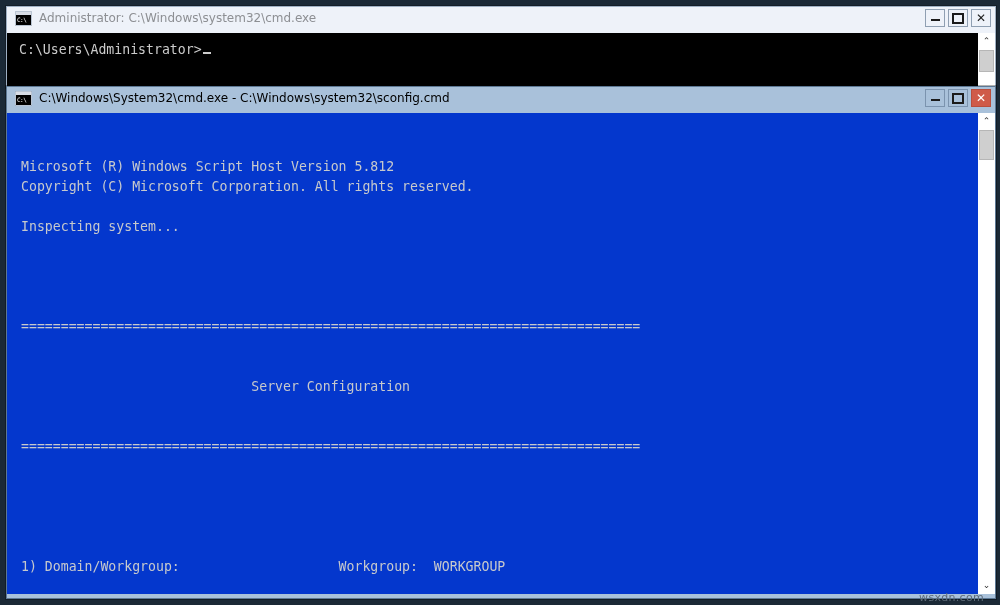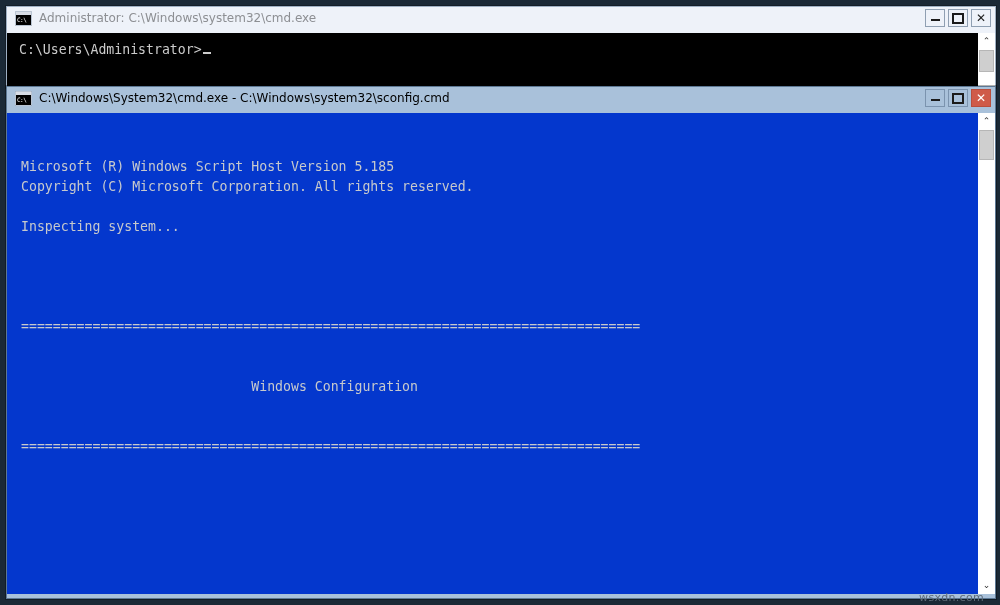--- a/index.html
+++ b/index.html
@@ -300,31 +300,31 @@
           <span class="glyph"></span>
         </span>
       <span class="tb-btn close danger">
           <span class="glyph">✕</span>
         </span>
     </span>
   </div>
 
   <div class="body-wrap">
     <div class="console blue">
-      <div id="sconfig-header">Microsoft (R) Windows Script Host Version 5.185
+      <div id="sconfig-header">Microsoft (R) Windows Script Host Version 5.812
 Copyright (C) Microsoft Corporation. All rights reserved.
  
 Inspecting system...
  
  </div>
       <div>==============================================================================</div>
-      <div id="banner-title-line">                             Windows Configuration</div>
+      <div id="banner-title-line">                             Server Configuration</div>
       <div>==============================================================================</div>
       <div>&nbsp;</div>
-      <div id="sconfig-menu"></div>
+      <div id="sconfig-menu"><div>1) Domain/Workgroup:                    Workgroup:  WORKGROUP</div></div>
       
       
     </div>
 
     <div class="scrollbar">
       <div class="sb-arrow">⌃</div>
       <div class="sb-track">
         <div class="sb-thumb" style="top:0; height:30px;"></div>
       </div>
       <div class="sb-arrow">⌄</div>

